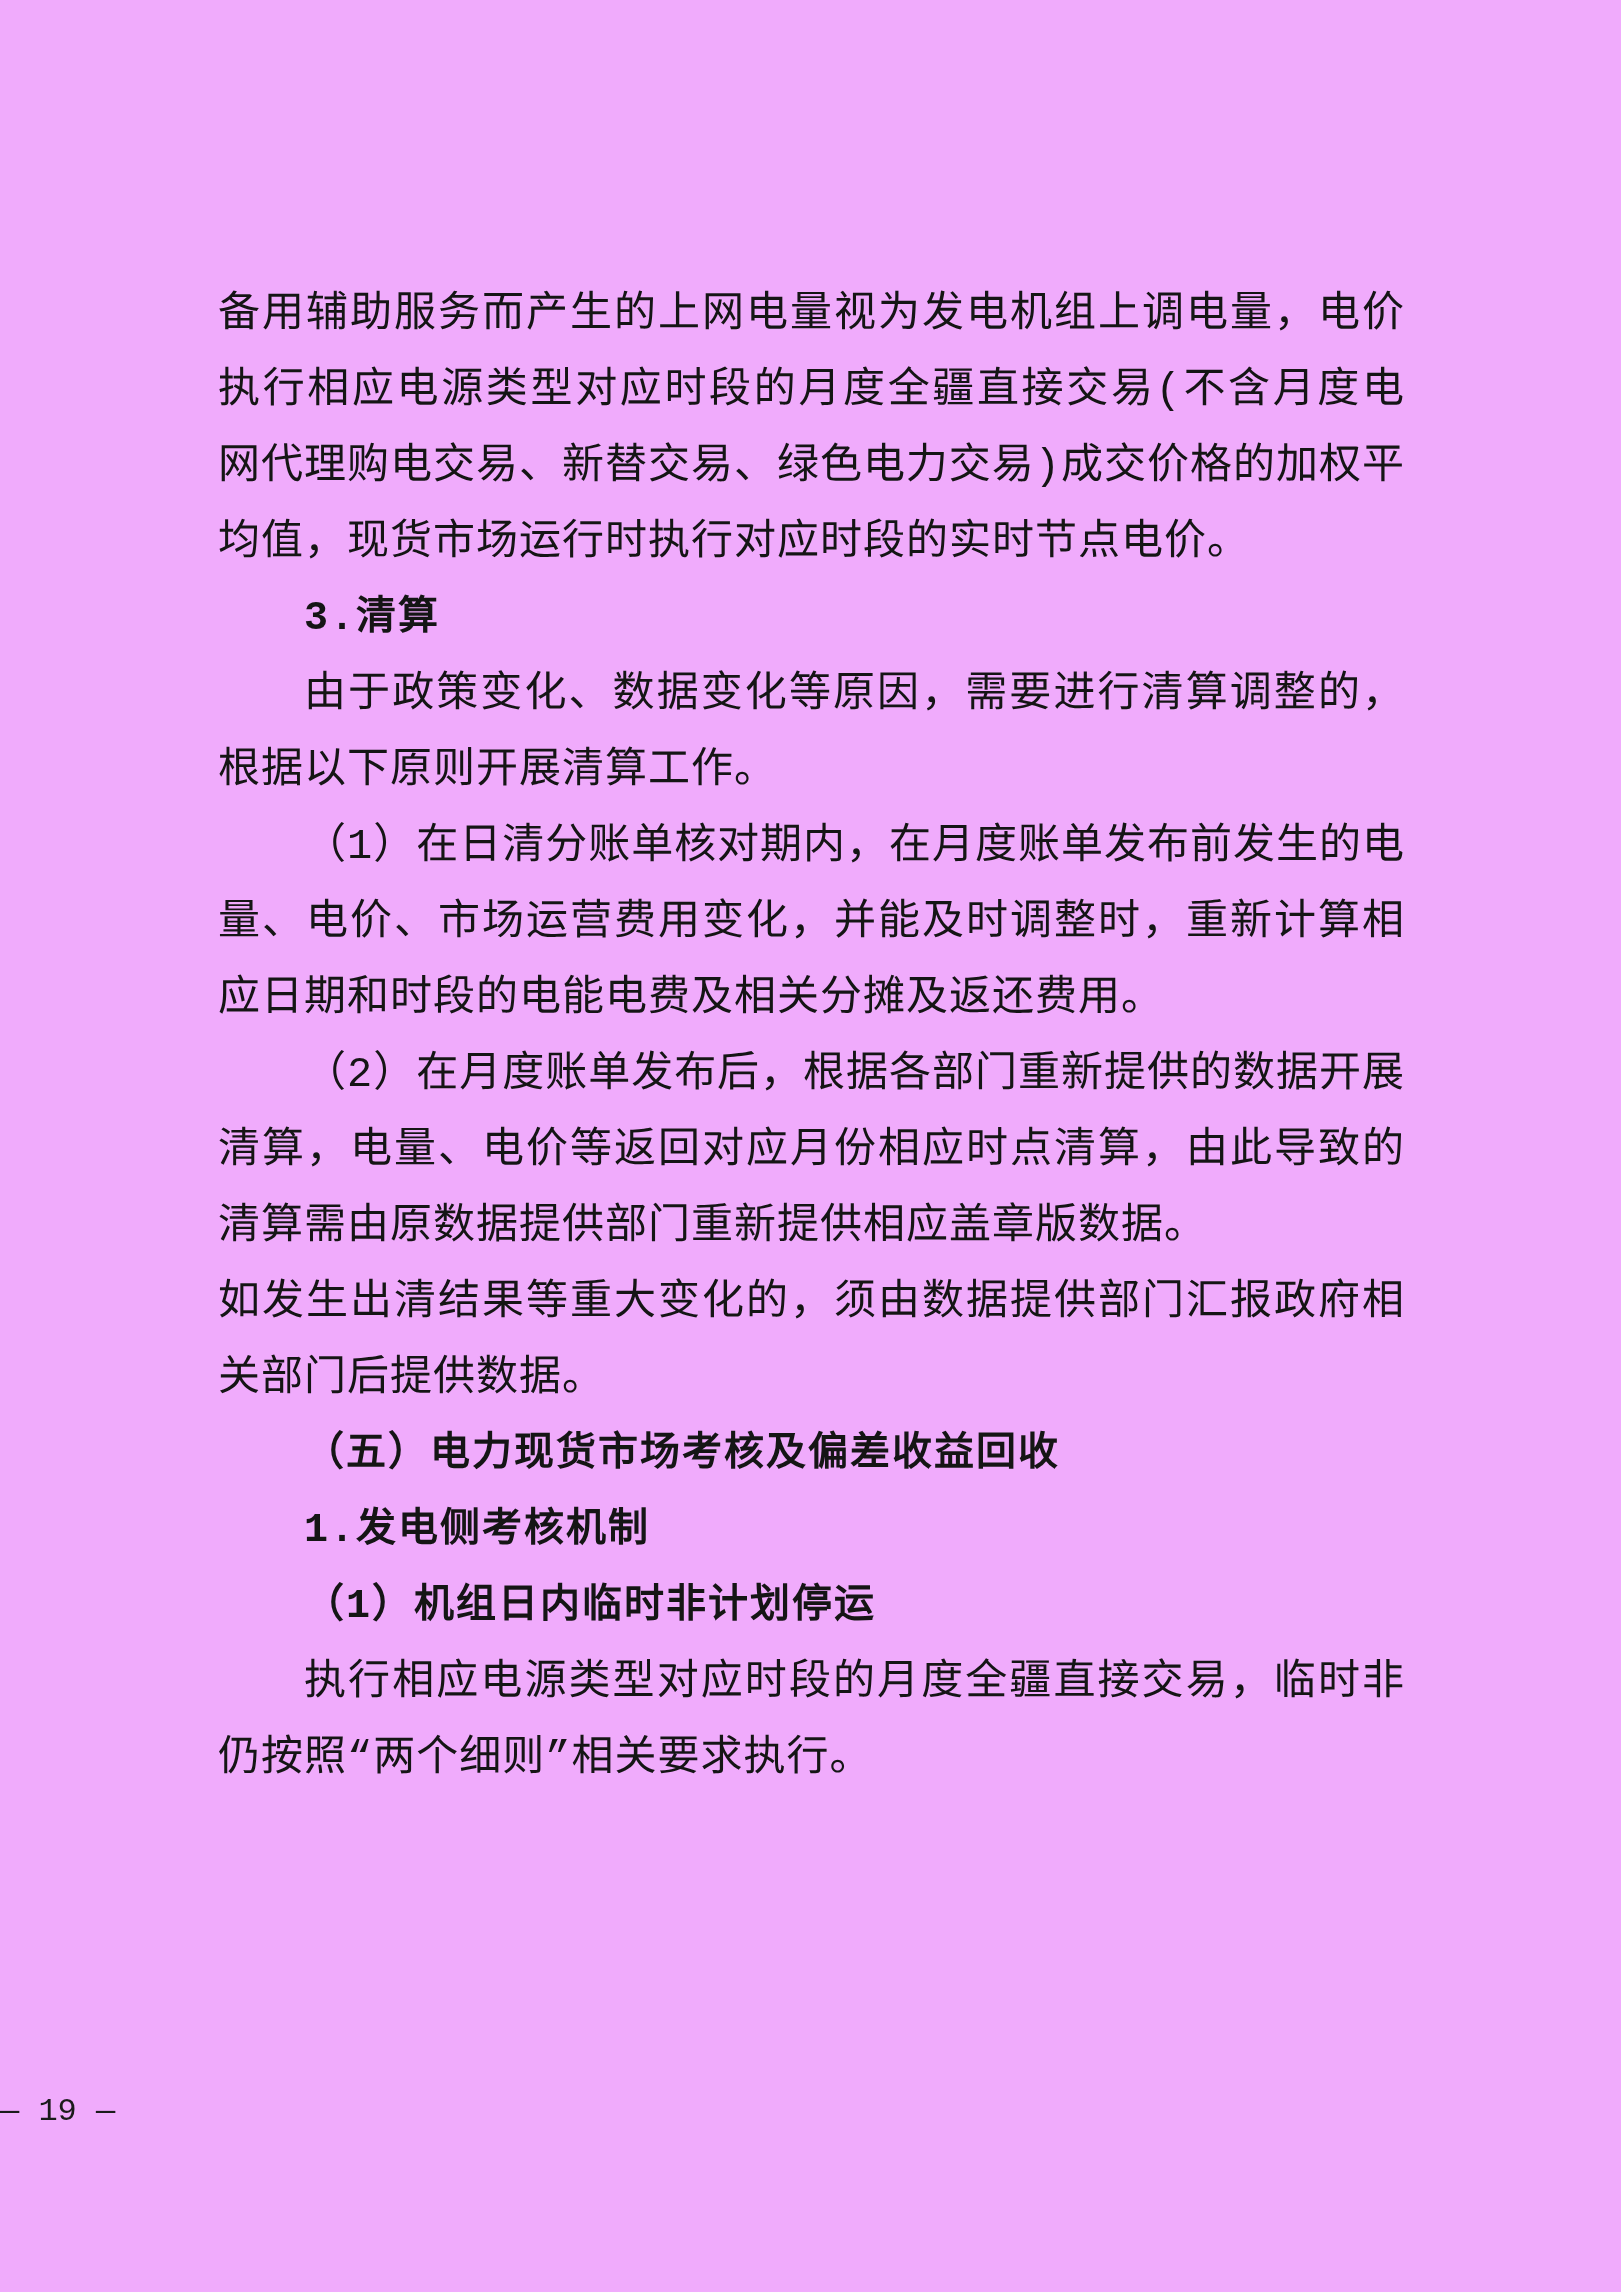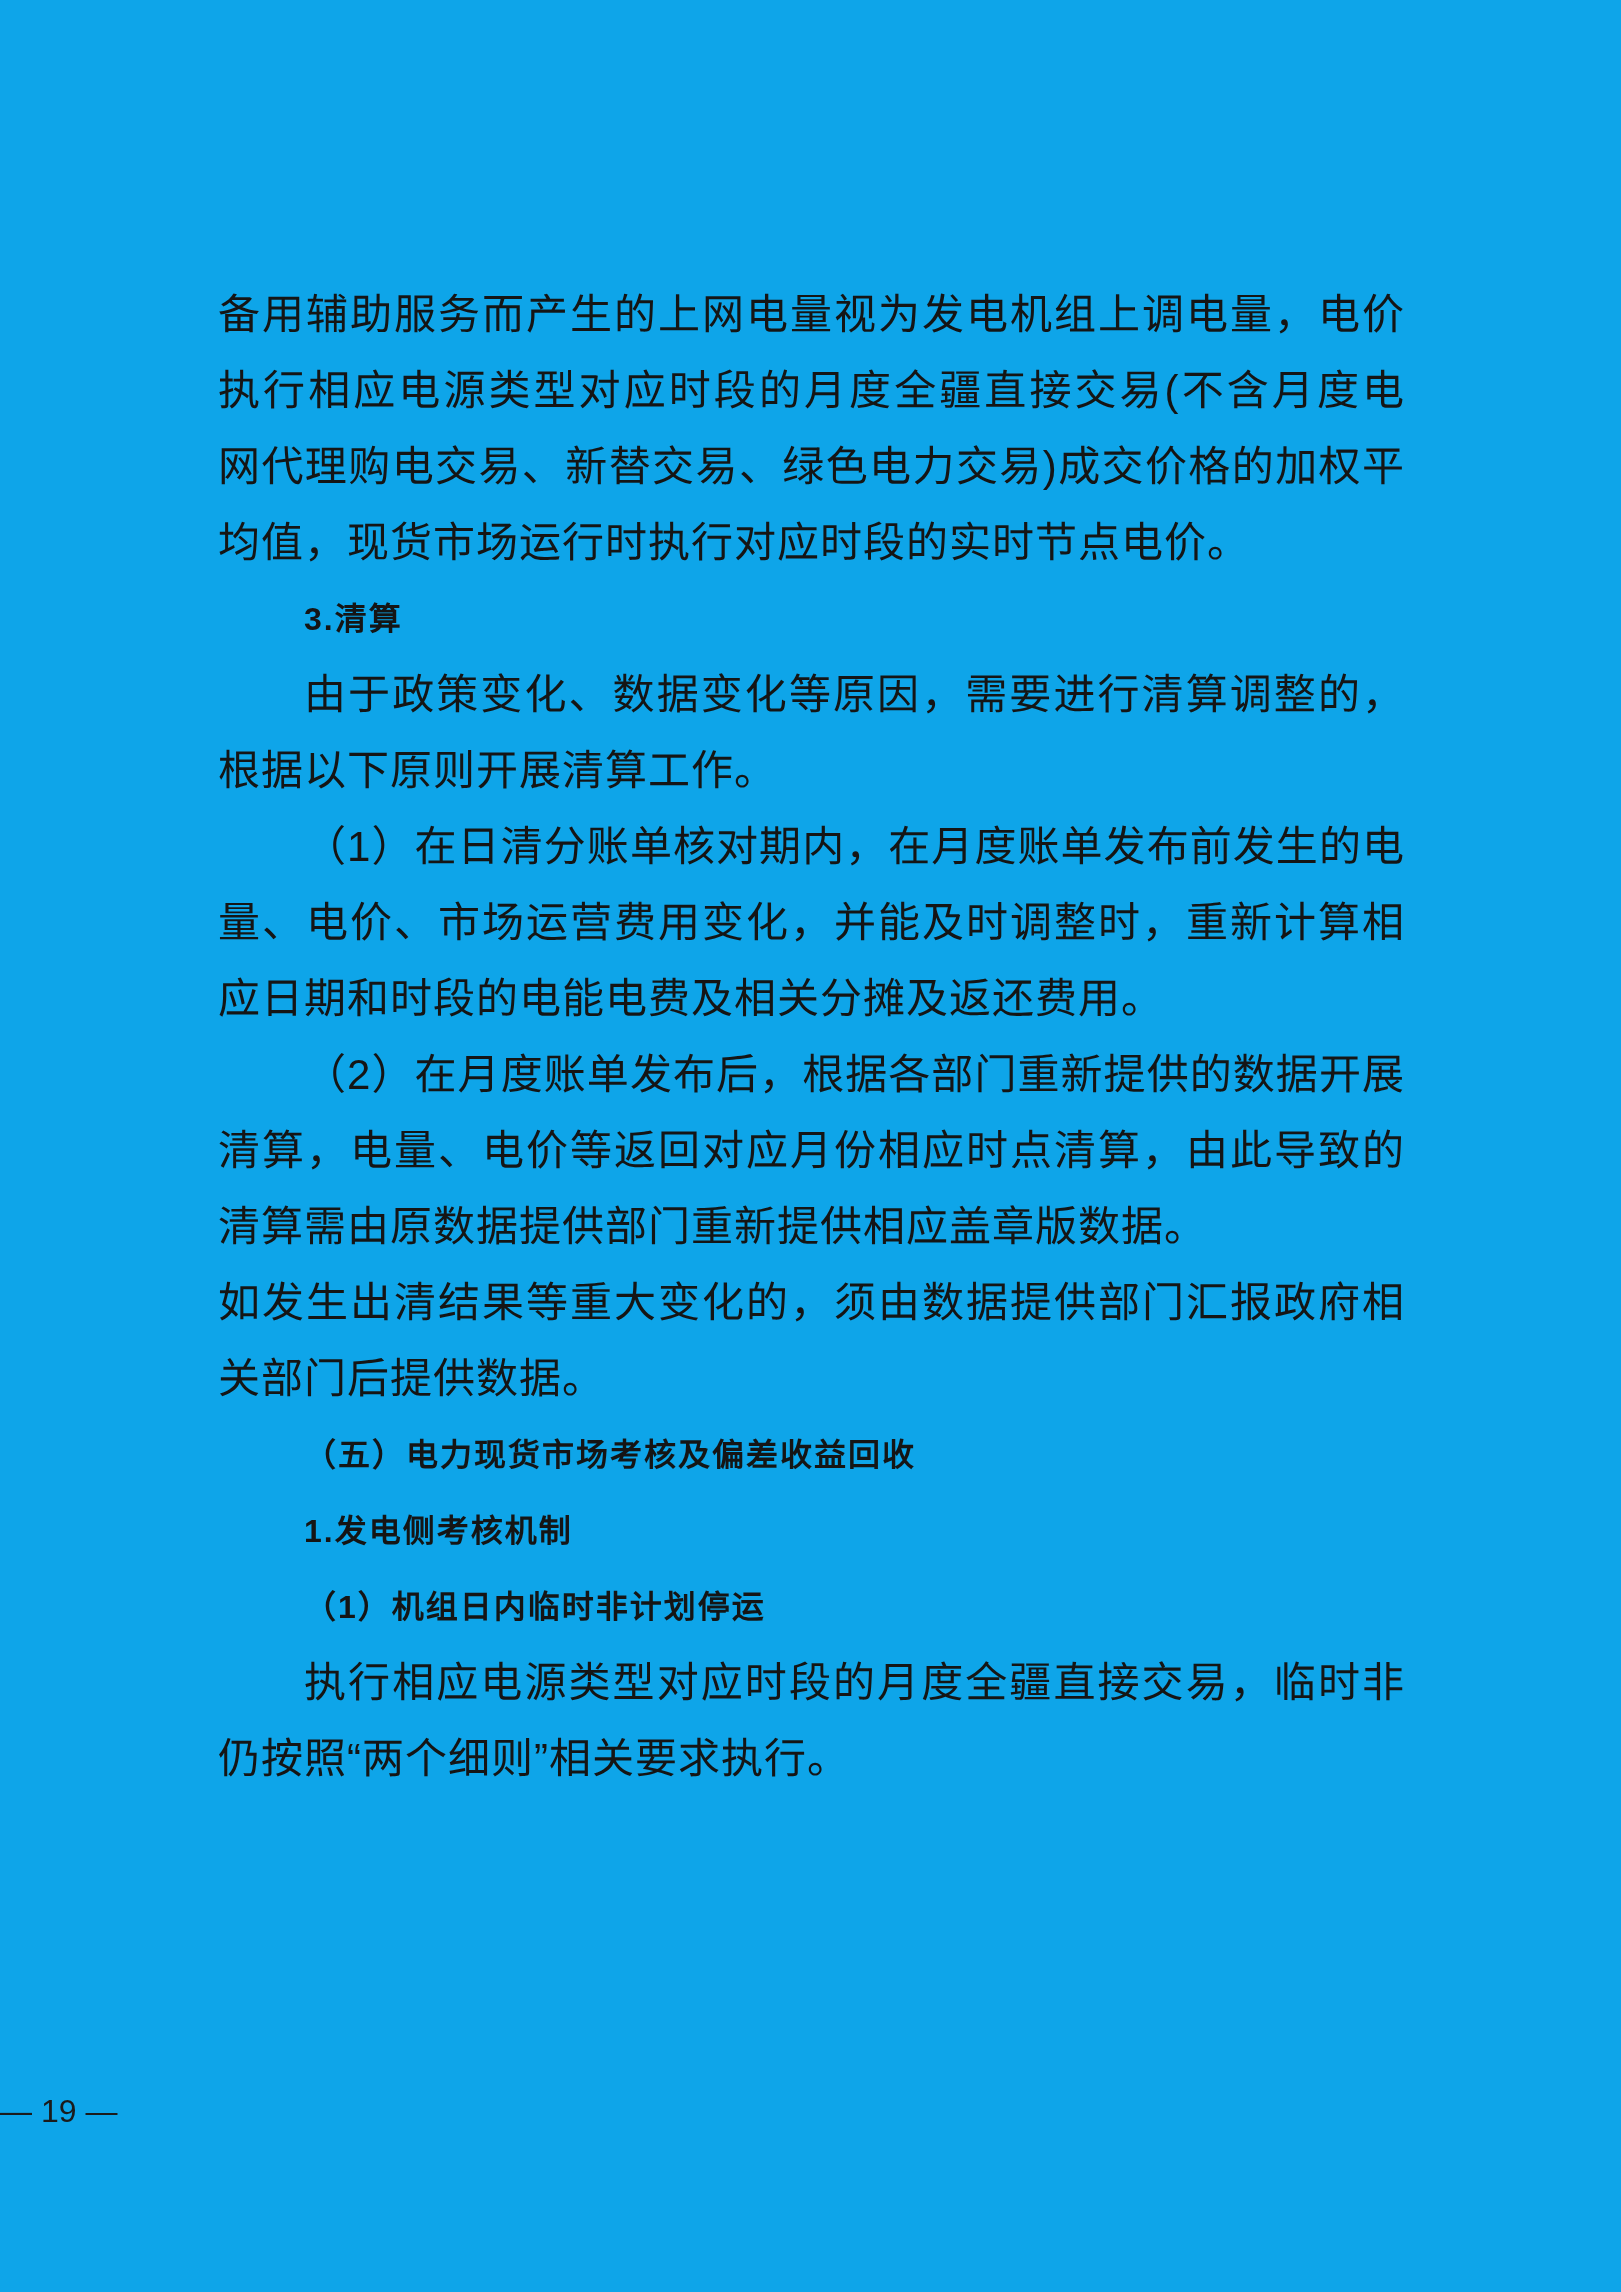--- a/index.html
+++ b/index.html
@@ -6,23 +6,23 @@
   html, body {
     margin: 0;
     padding: 0;
     background: #e8e8e8;
   }
   .page {
     position: relative;
     width: 1621px;
     height: 2293px;
     margin: 0 auto;
-    background: #0ea5e9;
+    background: #f0abfc;
     color: #151515;
-    font-family: Liberation Sans, sans-serif;
+    font-family: Liberation Mono, monospace;
     overflow: hidden;
   }
   .doc-body {
     position: absolute;
     left: 218px;
     top: 277px;
     width: 1186px;
   }
   .line {
     height: 76px;
@@ -36,21 +36,21 @@
     text-align: justify;
     text-align-last: justify;
     text-justify: inter-character;
     letter-spacing: 0;
   }
   .line.indent {
     text-indent: 86px;
   }
   .line.heading {
     font-weight: 700;
-    font-size: 32px;
+    font-size: 40px;
     letter-spacing: 2px;
   }
   .page-footer {
     position: absolute;
     left: 0;
     top: 2090px;
     width: 100%;
     height: 43px;
     line-height: 43px;
     text-align: left;

